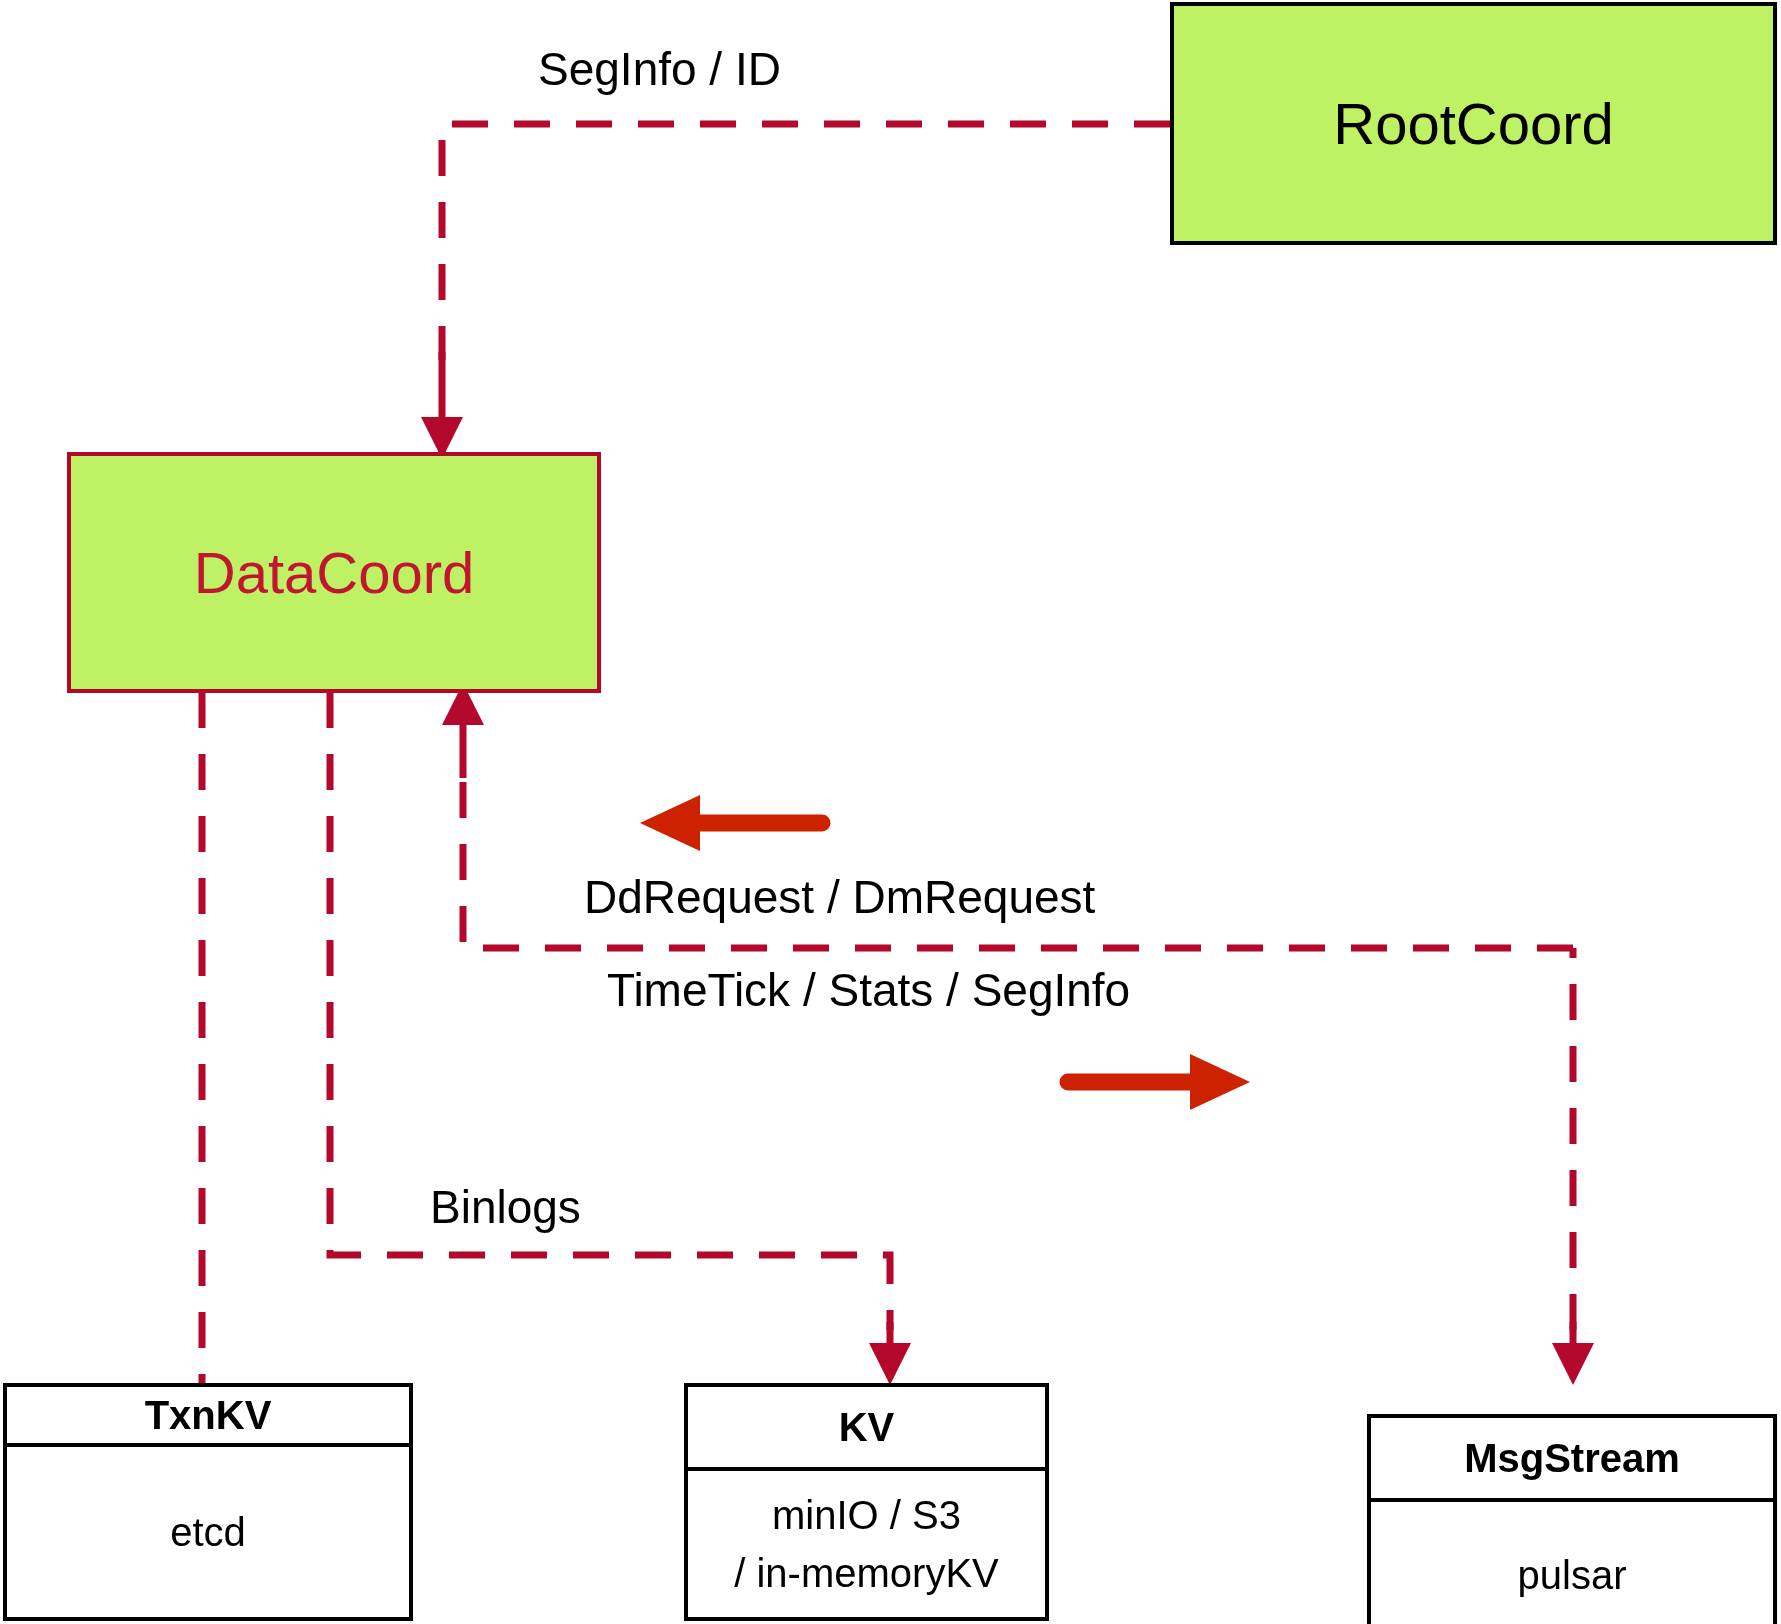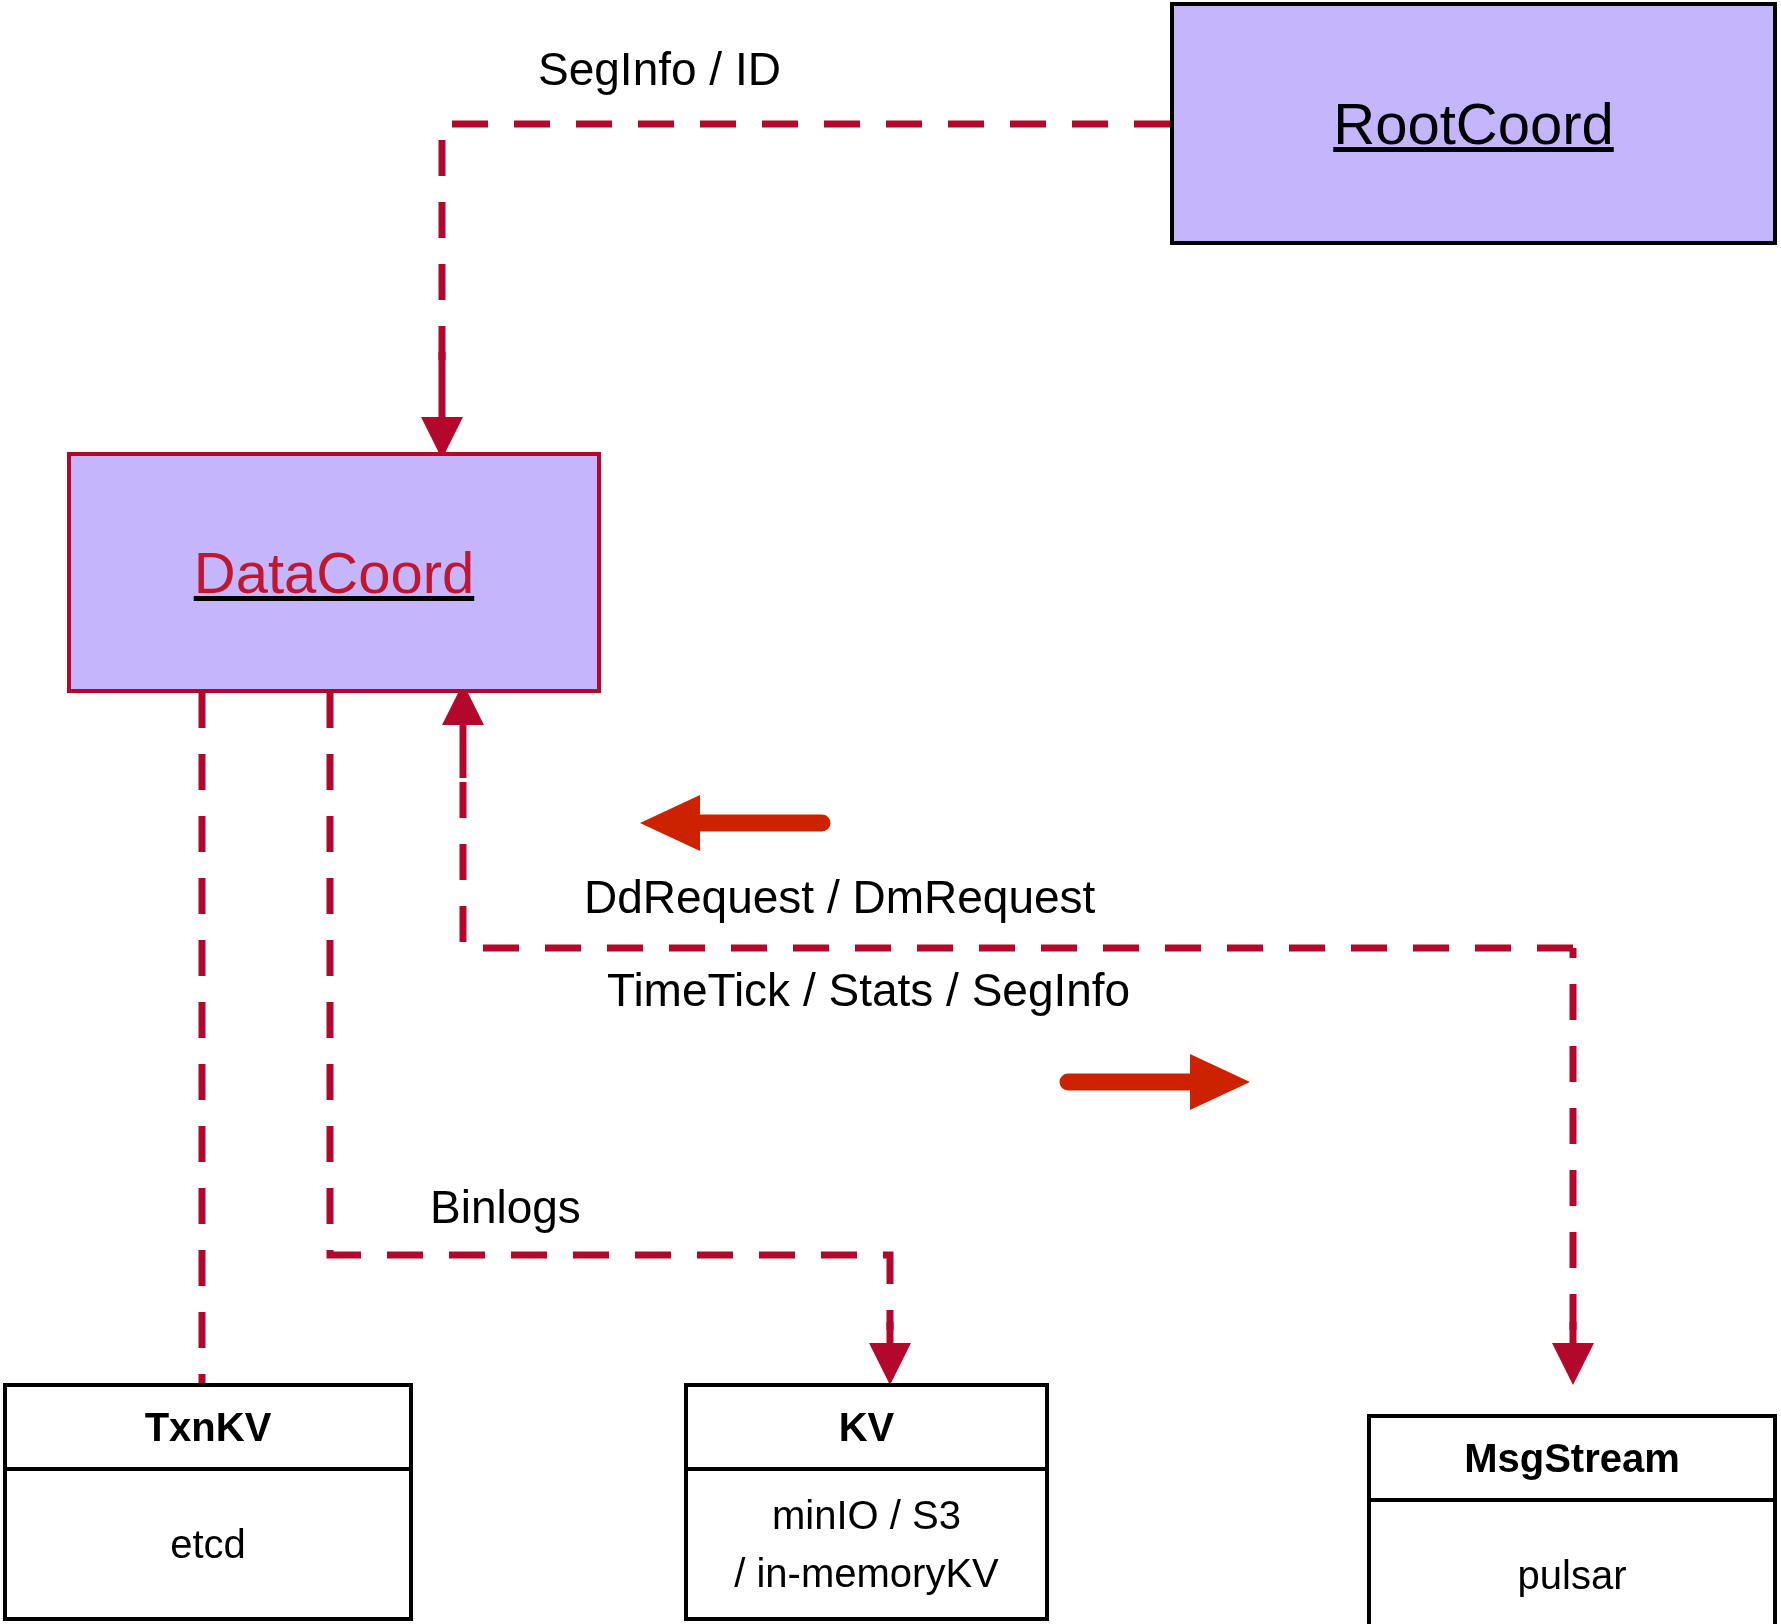--- a/index.html
+++ b/index.html
@@ -20,22 +20,21 @@
   #diagram-svg {
     position: absolute;
     left: 0;
     top: 0;
     width: 1781px;
     height: 1624px;
   }
   .node-box {
     position: absolute;
     box-sizing: border-box;
-    background: #c4b5fd;
-    text-decoration: underline;
+    background: #bef264;
   }
   .node-plain {
     border: 4px solid #000000;
     display: flex;
     align-items: center;
     justify-content: center;
   }
   .node-accent {
     border: 4px solid #B3072B;
     display: flex;
@@ -143,21 +142,21 @@
 
   <div class="node-box node-plain" style="left:1170px; top:2px; width:607px; height:243px;">
     <span class="node-title-plain">RootCoord</span>
   </div>
 
   <div class="node-box node-accent" style="left:67px; top:452px; width:534px; height:241px;">
     <span class="node-title-accent">DataCoord</span>
   </div>
 
   <div class="node-compound" style="left:3px; top:1383px; width:410px; height:238px;">
-    <div class="compound-header" style="height:84px;">TxnKV</div>
+    <div class="compound-header" style="height:60px;">TxnKV</div>
     <div class="compound-body">
       <div class="line">etcd</div>
     </div>
   </div>
 
   <div class="node-compound" style="left:684px; top:1383px; width:365px; height:238px;">
     <div class="compound-header" style="height:84px;">KV</div>
     <div class="compound-body">
       <div class="line">minIO / S3</div>
       <div class="line">/ in-memoryKV</div>

